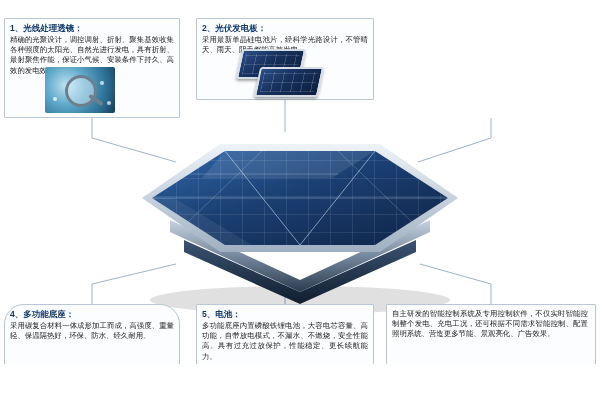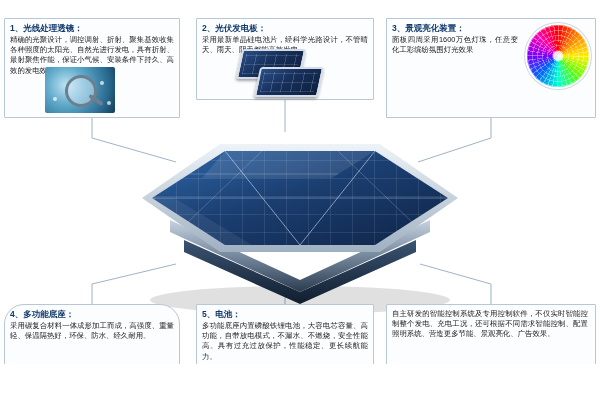--- a/index.html
+++ b/index.html
@@ -242,32 +242,20 @@
         <div class="p1">
             <div class="grid"></div>
           </div>
         <div class="p2">
             <div class="grid"></div>
           </div>
       </div>
     </div>
   </div>
 
-  <div class="card" id="card3">
-    <div class="title">3、景观亮化装置：</div>
-    <div class="twocol">
-      <div class="txt body" style="max-width:126px;">面板四周采用1600万色灯珠，任意变化工彩缤纷氛围灯光效果</div>
-      <div class="art" style="position:absolute;right:6px;top:6px;">
-        <div class="art-color-wheel">
-            <div class="mesh"></div>
-            <div class="hub"></div>
-          </div>
-      </div>
-    </div>
-  </div>
 
   <div class="card" id="card4">
     <div class="title">4、多功能底座：</div>
     <div class="body">采用碳复合材料一体成形加工而成，高强度、重量轻、保温隔热好，环保、防水、经久耐用。</div>
     <div class="art" style="position:absolute;left:24px;bottom:2px;">
       <div class="art-carbon">
           <div class="shell">
             <div class="weave"></div>
           </div>
         </div>

